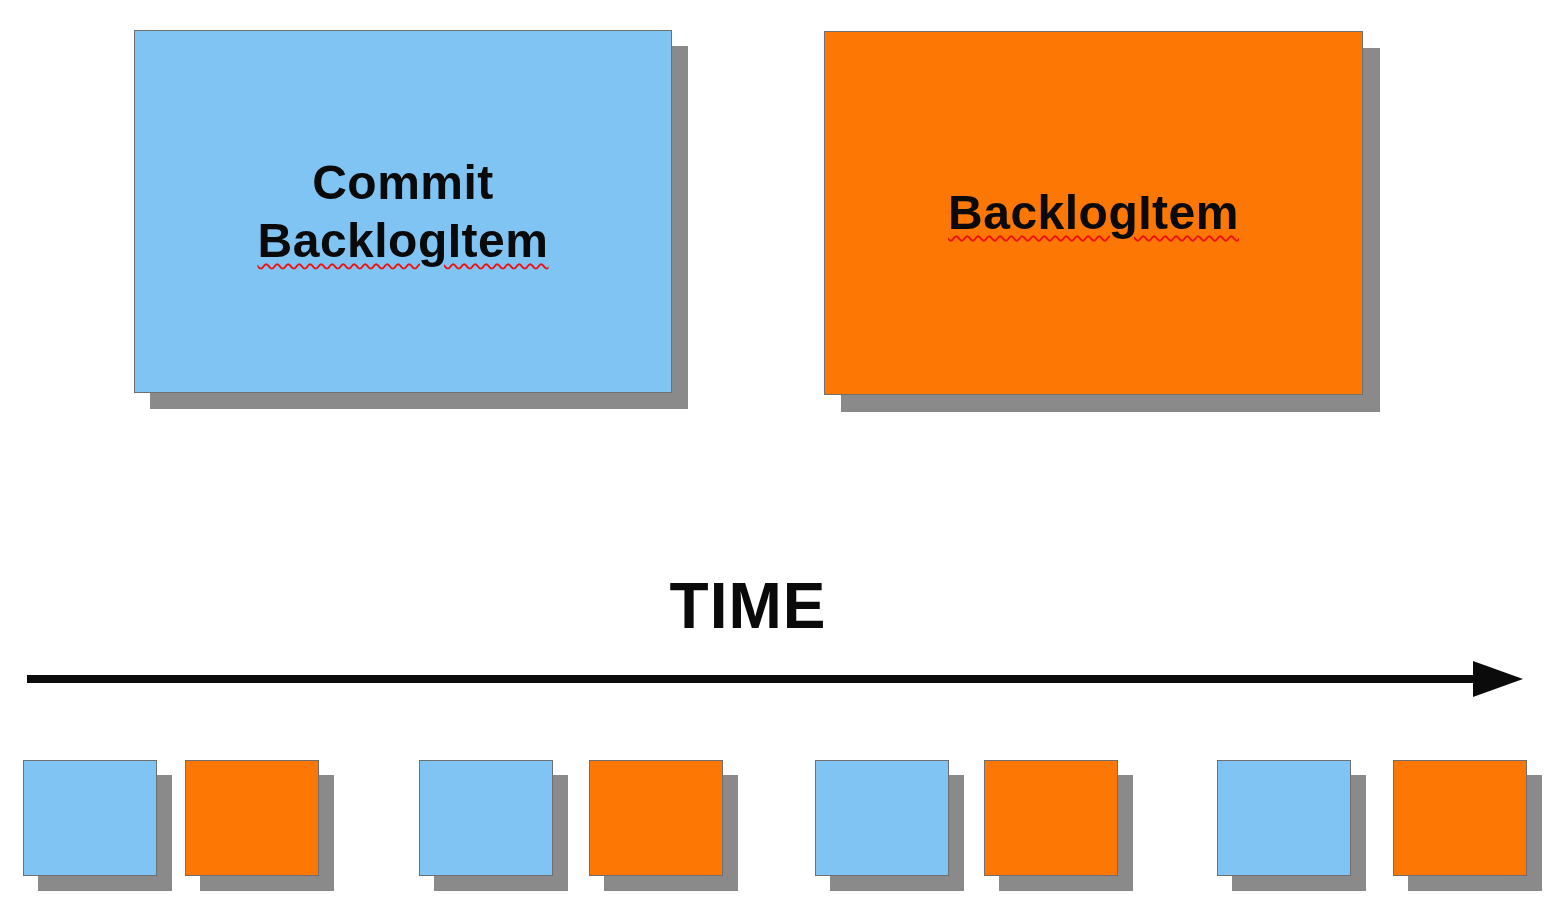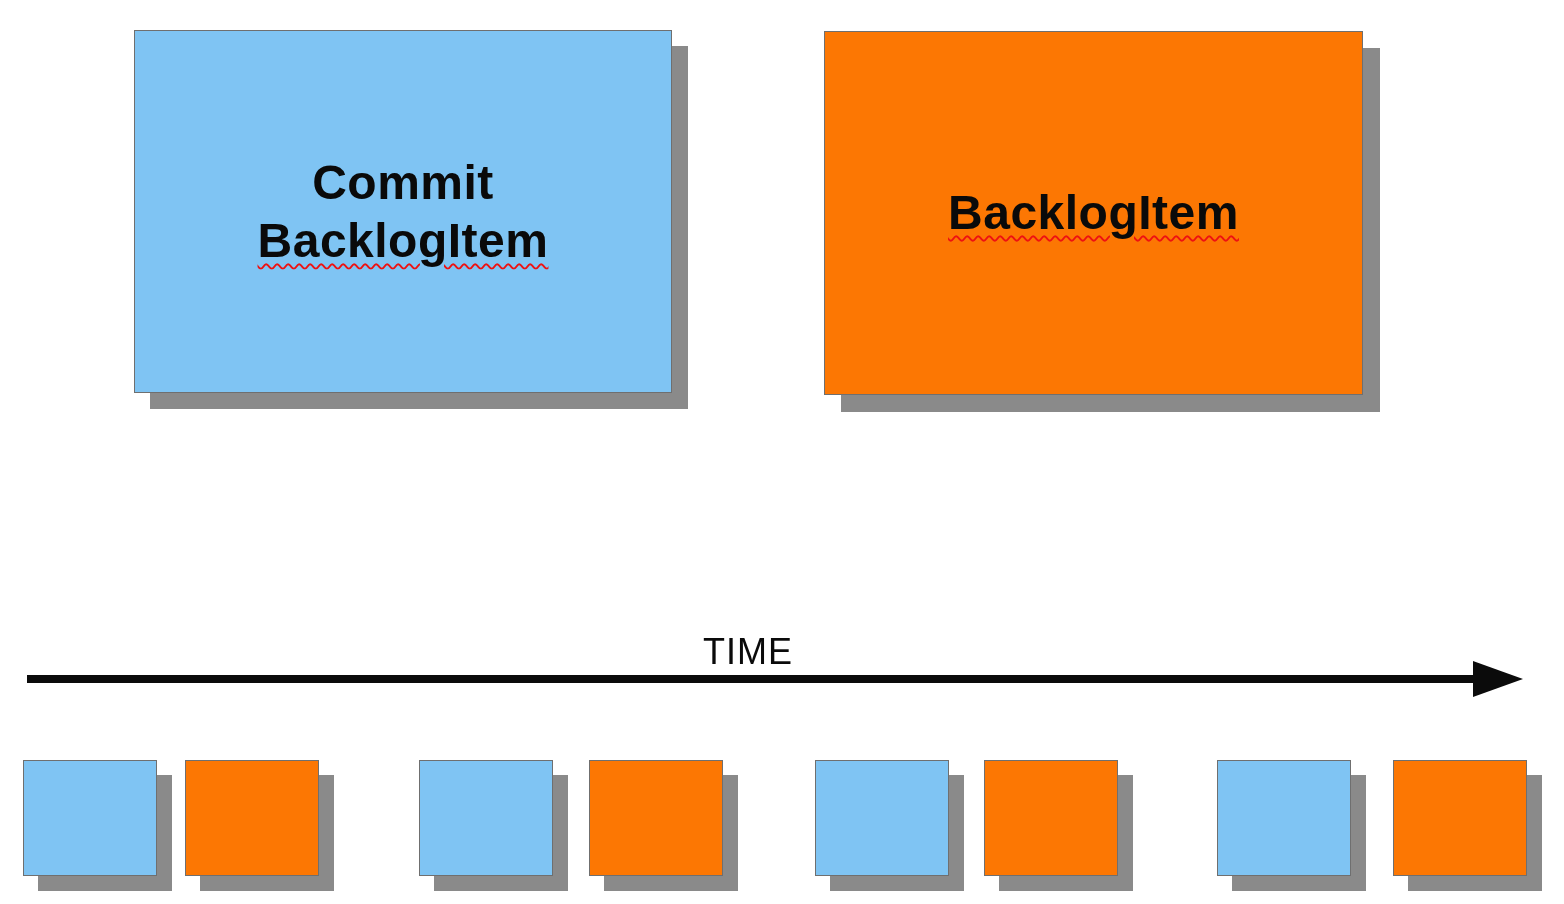--- a/index.html
+++ b/index.html
@@ -49,25 +49,25 @@
     text-decoration-line: underline;
     text-decoration-style: wavy;
     text-decoration-color: var(--spellcheck-red);
     text-decoration-thickness: 2px;
     text-underline-offset: 6px;
   }
 
   
   .time-label {
     position: absolute;
-    left: 448px; top: 631px;
+    left: 448px; top: 569px;
     width: 600px;
     text-align: center;
-    font-size: 36px;
-    font-weight: normal;
+    font-size: 64px;
+    font-weight: bold;
     color: #0a0a0a;
     letter-spacing: 1px;
   }
   .arrow-line {
     position: absolute;
     left: 27px; top: 675px;
     width: 1448px; height: 8px;
     background: var(--arrow-black);
   }
   .arrow-head {

